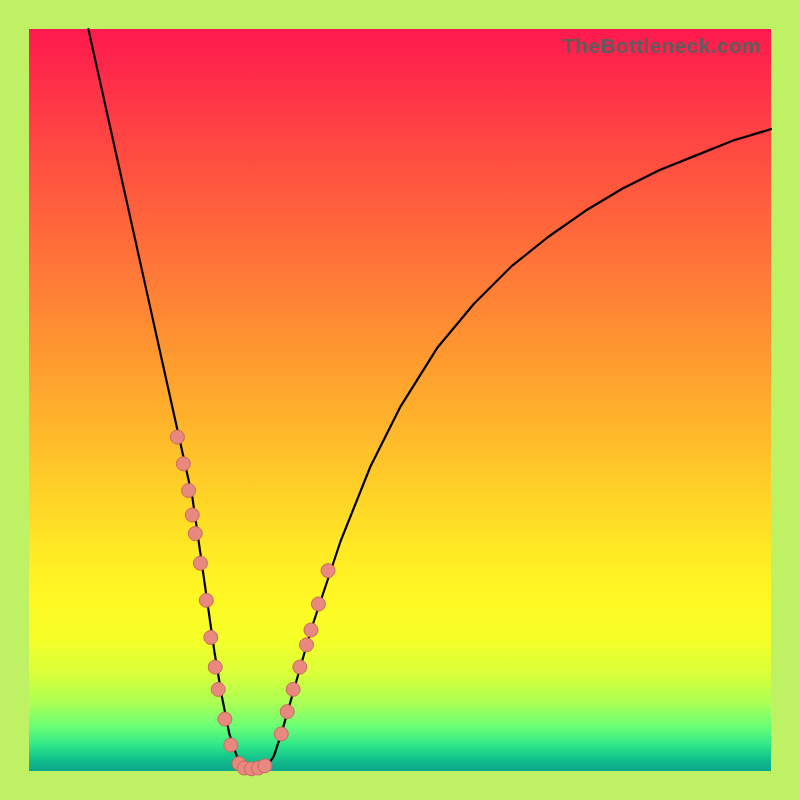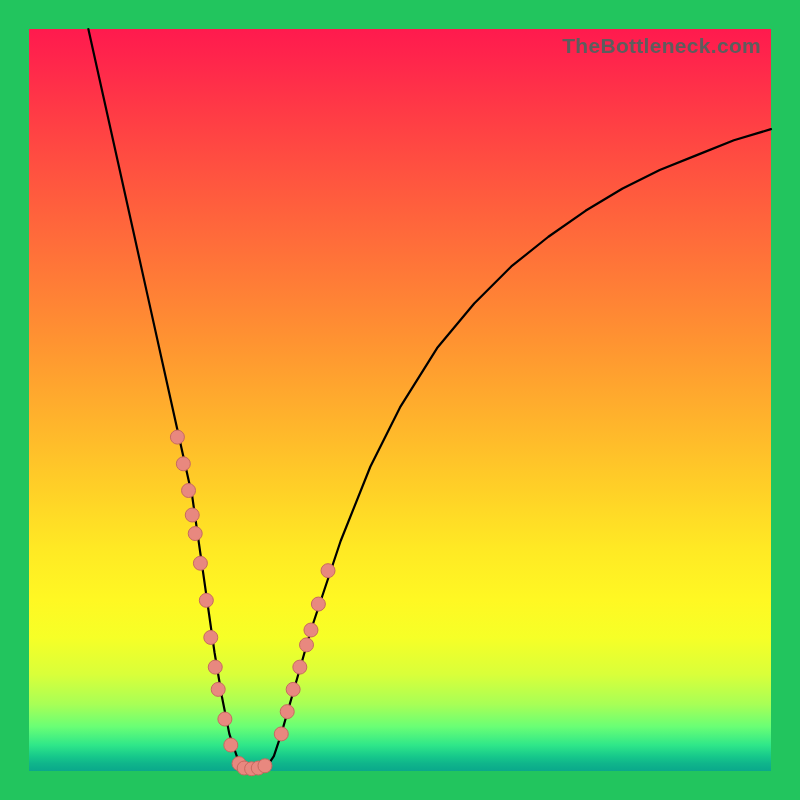--- a/index.html
+++ b/index.html
@@ -8,21 +8,21 @@
     width: 800px;
     height: 800px;
     overflow: hidden;
     background: #000;
     font-family: Arial, Helvetica, sans-serif;
   }
   .stage {
     position: relative;
     width: 800px;
     height: 800px;
-    background: #22c55e;
+    background: #bef264;
   }
   .plot-area {
     position: absolute;
     left: 29px;
     top: 29px;
     width: 742px;
     height: 742px;
     
     background: linear-gradient(
       to bottom,

